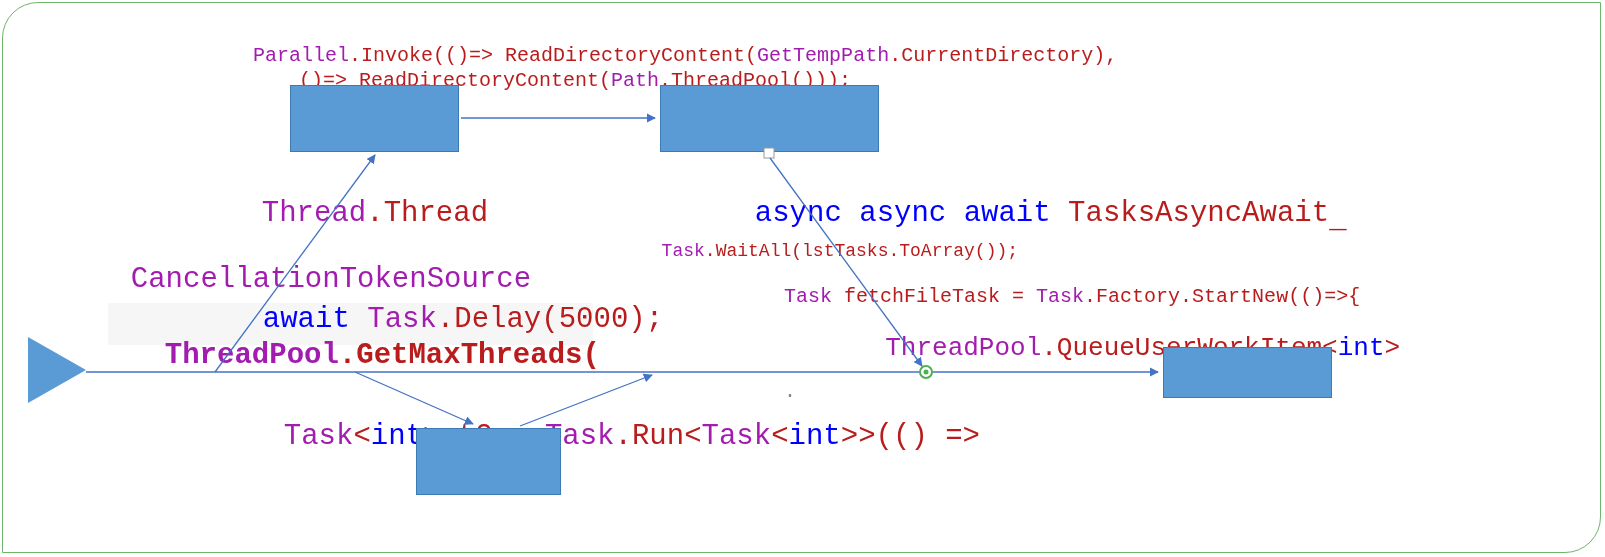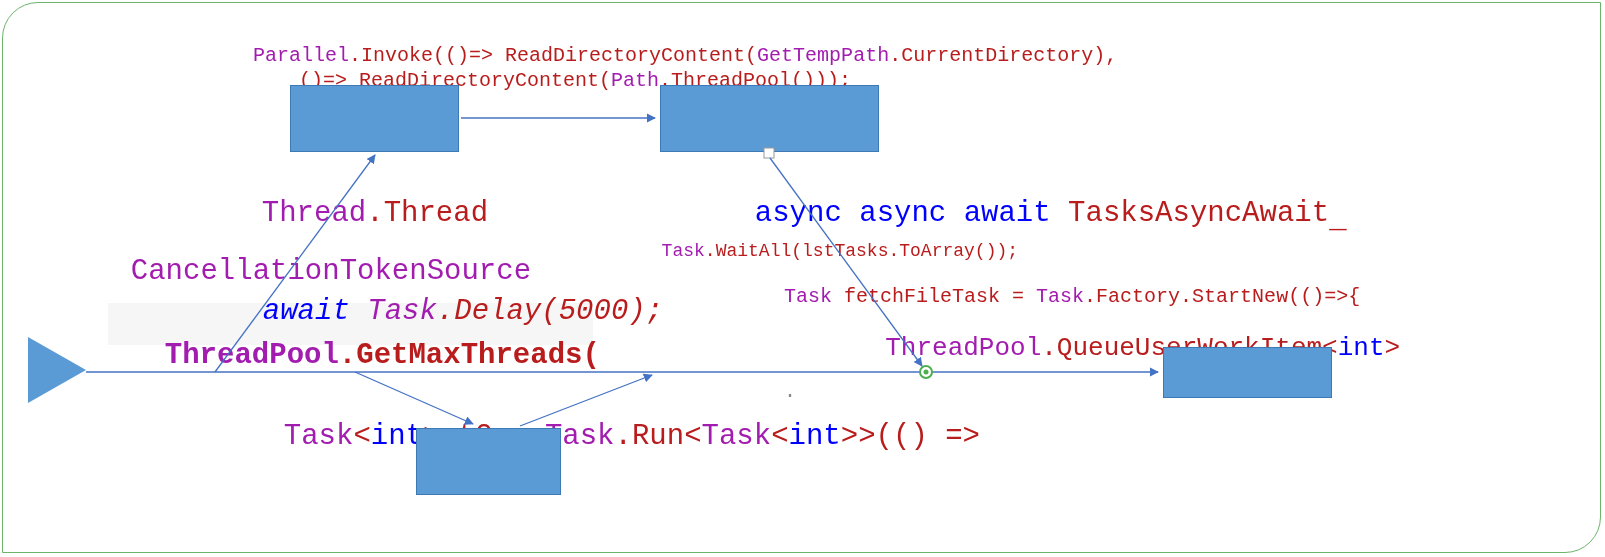--- a/index.html
+++ b/index.html
@@ -75,29 +75,29 @@
 </div>
 
 <div class="code-token lg" style="left:227px; top:163px;">
   <span class="c-type">Thread</span><span class="c-method">.Thread</span>
 </div>
 
 <div class="code-token lg" style="left:720px; top:163px;">
   <span class="c-kw">async</span><span class="c-kw"> async</span><span class="c-kw"> await</span><span class="c-method"> TasksAsyncAwait</span><span class="c-method" style="position:relative; top:6px;">_</span>
 </div>
 
-<div class="code-token lg" style="left:96px; top:221px;">
+<div class="code-token lg" style="left:96px; top:229px;">
   <span class="c-type">CancellationTokenSource</span>
 </div>
 
 <div class="code-token" style="left:640px; top:221px; font-size:18px;">
   <span class="c-type">Task</span><span class="c-method">.WaitAll(lstTasks.ToArray());</span>
 </div>
 
-<div class="code-token lg" style="left:228px; top:261px;font-style:italic;">
+<div class="code-token lg" style="left:228px; top:269px;">
   <span class="c-kw">await</span><span class="c-type"> Task</span><span class="c-method">.Delay(</span><span class="c-method">5000</span><span class="c-method">);</span>
 </div>
 
 <div class="code-token sm" style="left:760px; top:261px; font-size:20px;">
   <span class="c-type">Task</span><span class="c-method"> fetchFileTask = </span><span class="c-type">Task</span><span class="c-method">.Factory.StartNew(()=&gt;{</span>
 </div>
 
 <div class="code-token lg" style="left:130px; top:305px;font-weight:bold;">
   <span class="c-type">ThreadPool</span><span class="c-method">.GetMaxThreads(</span>
 </div>

